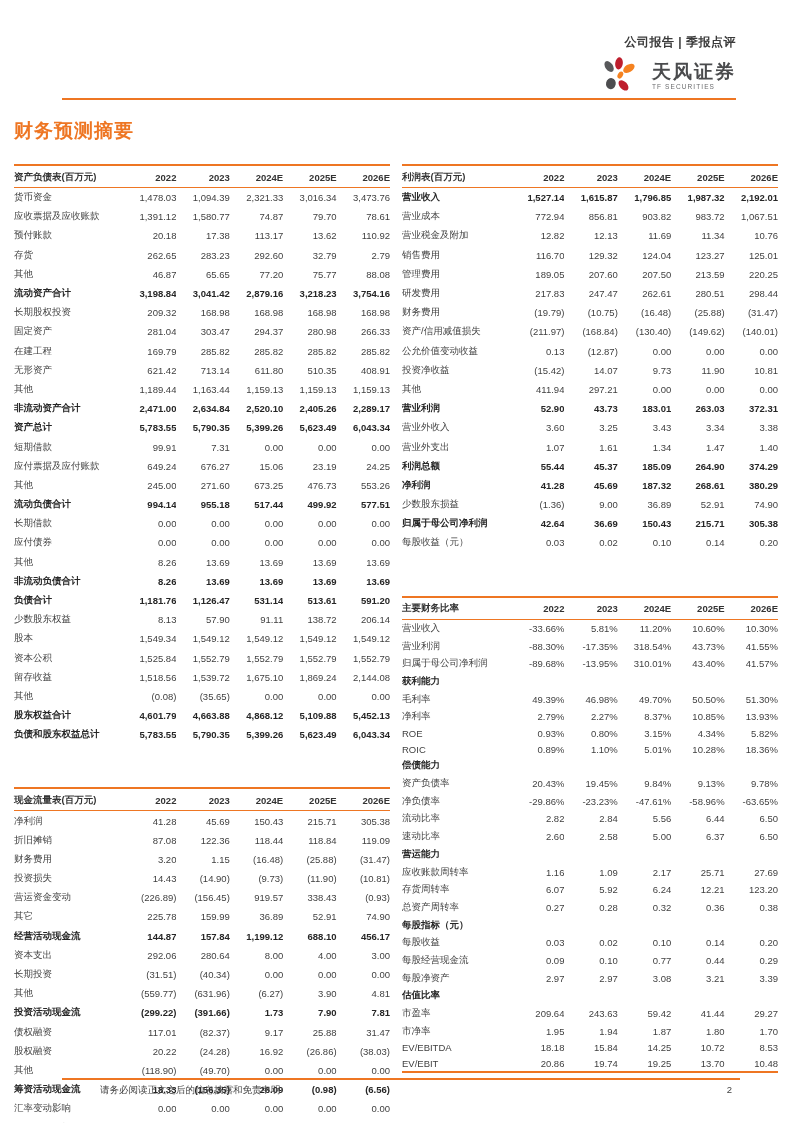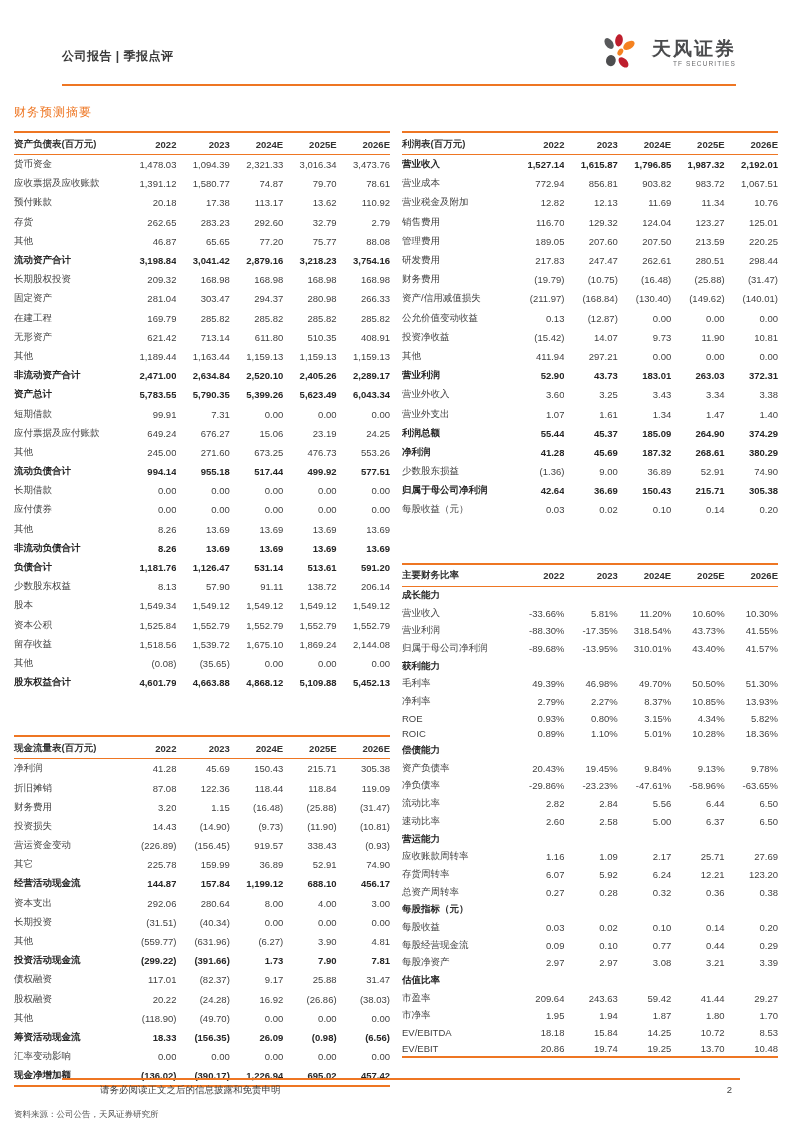--- a/index.html
+++ b/index.html
@@ -1,28 +1,28 @@
 <!DOCTYPE html>
 <html><head>
 <meta charset="utf-8">
 <style>
   :root{ --orange:#EE7623; --txt:#3F3F3F; --bold-txt:#262626; }
   html,body{margin:0;padding:0;background:#fff;}
   .page{width:794px;height:1123px;box-sizing:border-box;position:relative;
         padding:34px 16px 0 14px;font-family:"Liberation Sans","DejaVu Sans",sans-serif;color:var(--txt);overflow:hidden;}
   
   .hdr{display:flex;justify-content:space-between;align-items:flex-end;
-       margin:0 42px 0 48px;border-bottom:2.5px solid var(--orange);padding-bottom:13px;}
+       margin:0 42px 0 48px;border-bottom:2.5px solid var(--orange);padding-bottom:4px;flex-direction:column;}
   .hdr-left{font-size:12px;font-weight:bold;color:#3a3a3a;padding-bottom:6px;letter-spacing:.5px;}
-  .logo{display:flex;align-items:center;gap:15px;text-align:right;}
+  .logo{display:flex;align-items:center;gap:15px;}
   .logo svg{display:block;}
   .logo-name{font-size:19px;font-weight:bold;color:#4a4b4d;letter-spacing:2px;line-height:1;}
   .logo-sub{font-size:6.5px;color:#6b6c6e;letter-spacing:1.1px;margin-top:2px;}
   
-  h1.title{margin:18px 0 10px 0;font-size:12px;font-weight:normal;color:var(--orange);letter-spacing:1px;}
+  h1.title{margin:18px 0 20px 0;font-size:19px;font-weight:bold;color:var(--orange);letter-spacing:1px;}
   
   .cols{display:flex;gap:12px;align-items:flex-start;}
   .col{flex:1;min-width:0;}
   
   table{width:100%;border-collapse:collapse;font-size:9.5px;table-layout:fixed;}
   table.mt{margin-top:43px;}
   thead th{border-top:2px solid var(--orange);border-bottom:1.5px solid var(--orange);
            font-weight:bold;color:#333;text-align:right;padding:4.5px 0 3.5px;}
   th.lbl,td.lbl{text-align:left;}
   col.c-lbl{width:29%;}
@@ -303,20 +303,28 @@
               <td>0.00</td>
             </tr>
             <tr class="bold">
               <td class="lbl">股东权益合计</td>
               <td>4,601.79</td>
               <td>4,663.88</td>
               <td>4,868.12</td>
               <td>5,109.88</td>
               <td>5,452.13</td>
             </tr>
+            <tr class="bold">
+              <td class="lbl">负债和股东权益总计</td>
+              <td>5,783.55</td>
+              <td>5,790.35</td>
+              <td>5,399.26</td>
+              <td>5,623.49</td>
+              <td>6,043.34</td>
+            </tr>
           </tbody>
         </table>
       <table class="mt closed">
           <colgroup>
             <col class="c-lbl">
             <col>
             <col>
             <col>
             <col>
             <col>
@@ -660,28 +668,20 @@
             <tr>
               <th class="lbl">主要财务比率</th>
               <th>2022</th>
               <th>2023</th>
               <th>2024E</th>
               <th>2025E</th>
               <th>2026E</th>
             </tr>
           </thead>
           <tbody>
-            <tr class="bold">
-              <td class="lbl">成长能力</td>
-              <td></td>
-              <td></td>
-              <td></td>
-              <td></td>
-              <td></td>
-            </tr>
             <tr>
               <td class="lbl">营业收入</td>
               <td>-33.66%</td>
               <td>5.81%</td>
               <td>11.20%</td>
               <td>10.60%</td>
               <td>10.30%</td>
             </tr>
             <tr>
               <td class="lbl">营业利润</td>

